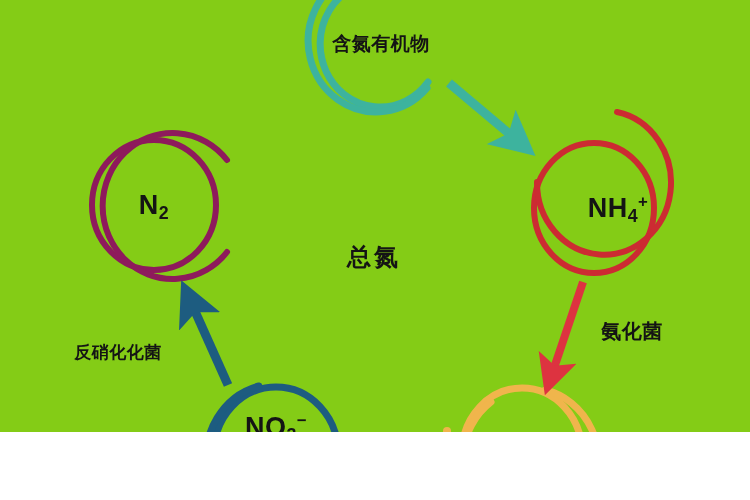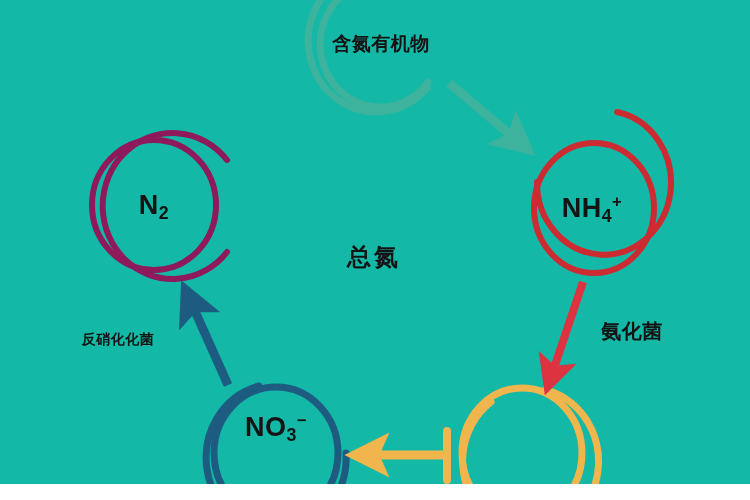--- a/index.html
+++ b/index.html
@@ -3,22 +3,22 @@
 <meta charset="utf-8">
 <style>
   html, body {
     margin: 0;
     padding: 0;
     background: #ffffff;
   }
   #canvas {
     position: relative;
     width: 750px;
-    height: 484px;
-    background: #14b8a6;
+    height: 432px;
+    background: #84cc16;
     overflow: hidden;
     font-family: "Liberation Sans", "DejaVu Sans", sans-serif;
   }
   #diagram-svg {
     position: absolute;
     left: 0;
     top: 0;
     width: 750px;
     height: 500px;
   }
@@ -63,30 +63,30 @@
     left: 374px;
     top: 257px;
     letter-spacing: 3px;
   }
   #label-ammonifying {
     font-size: 20px;
     left: 632px;
     top: 331px;
   }
   #label-denitrifying {
-    font-size: 14px;
+    font-size: 17px;
     left: 118px;
-    top: 340px;
+    top: 352px;
   }
   #label-n2 {
     left: 154px;
     top: 205px;
   }
   #label-nh4 {
-    left: 592px;
+    left: 618px;
     top: 208px;
   }
   #label-no3 {
     left: 276px;
     top: 427px;
   }
   #label-no2 {
     left: 522px;
     top: 453px;
   }

